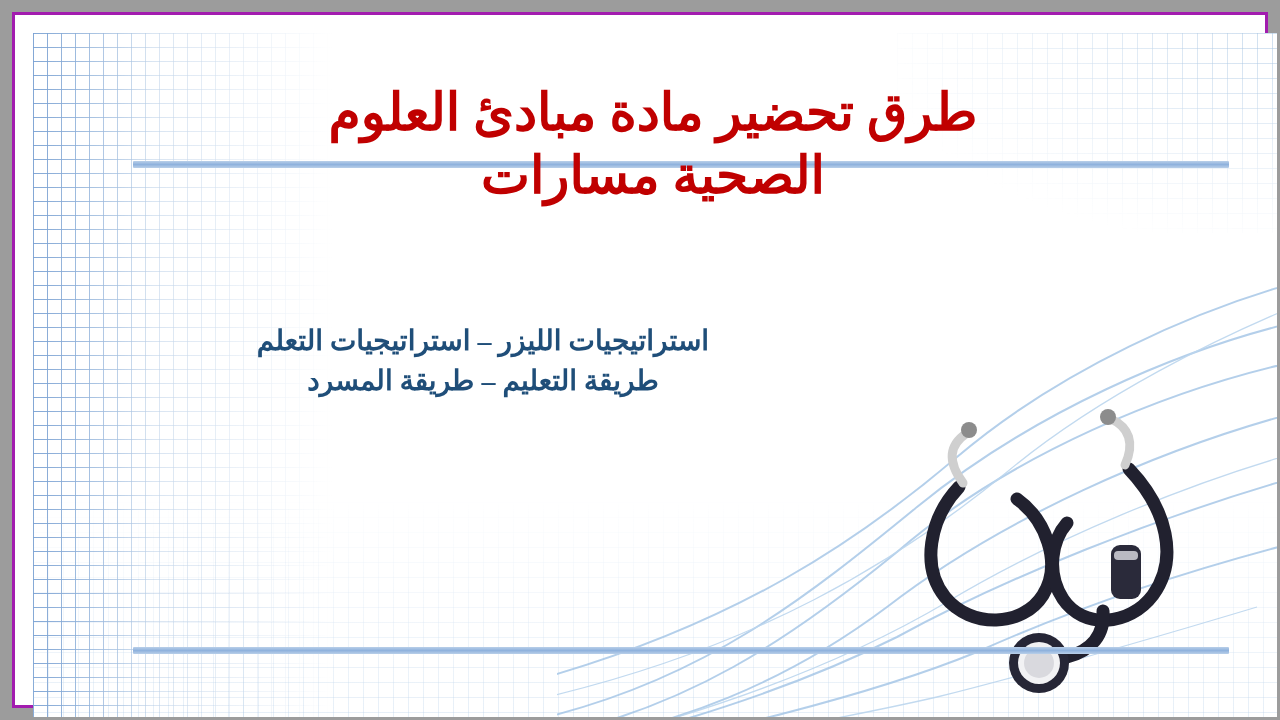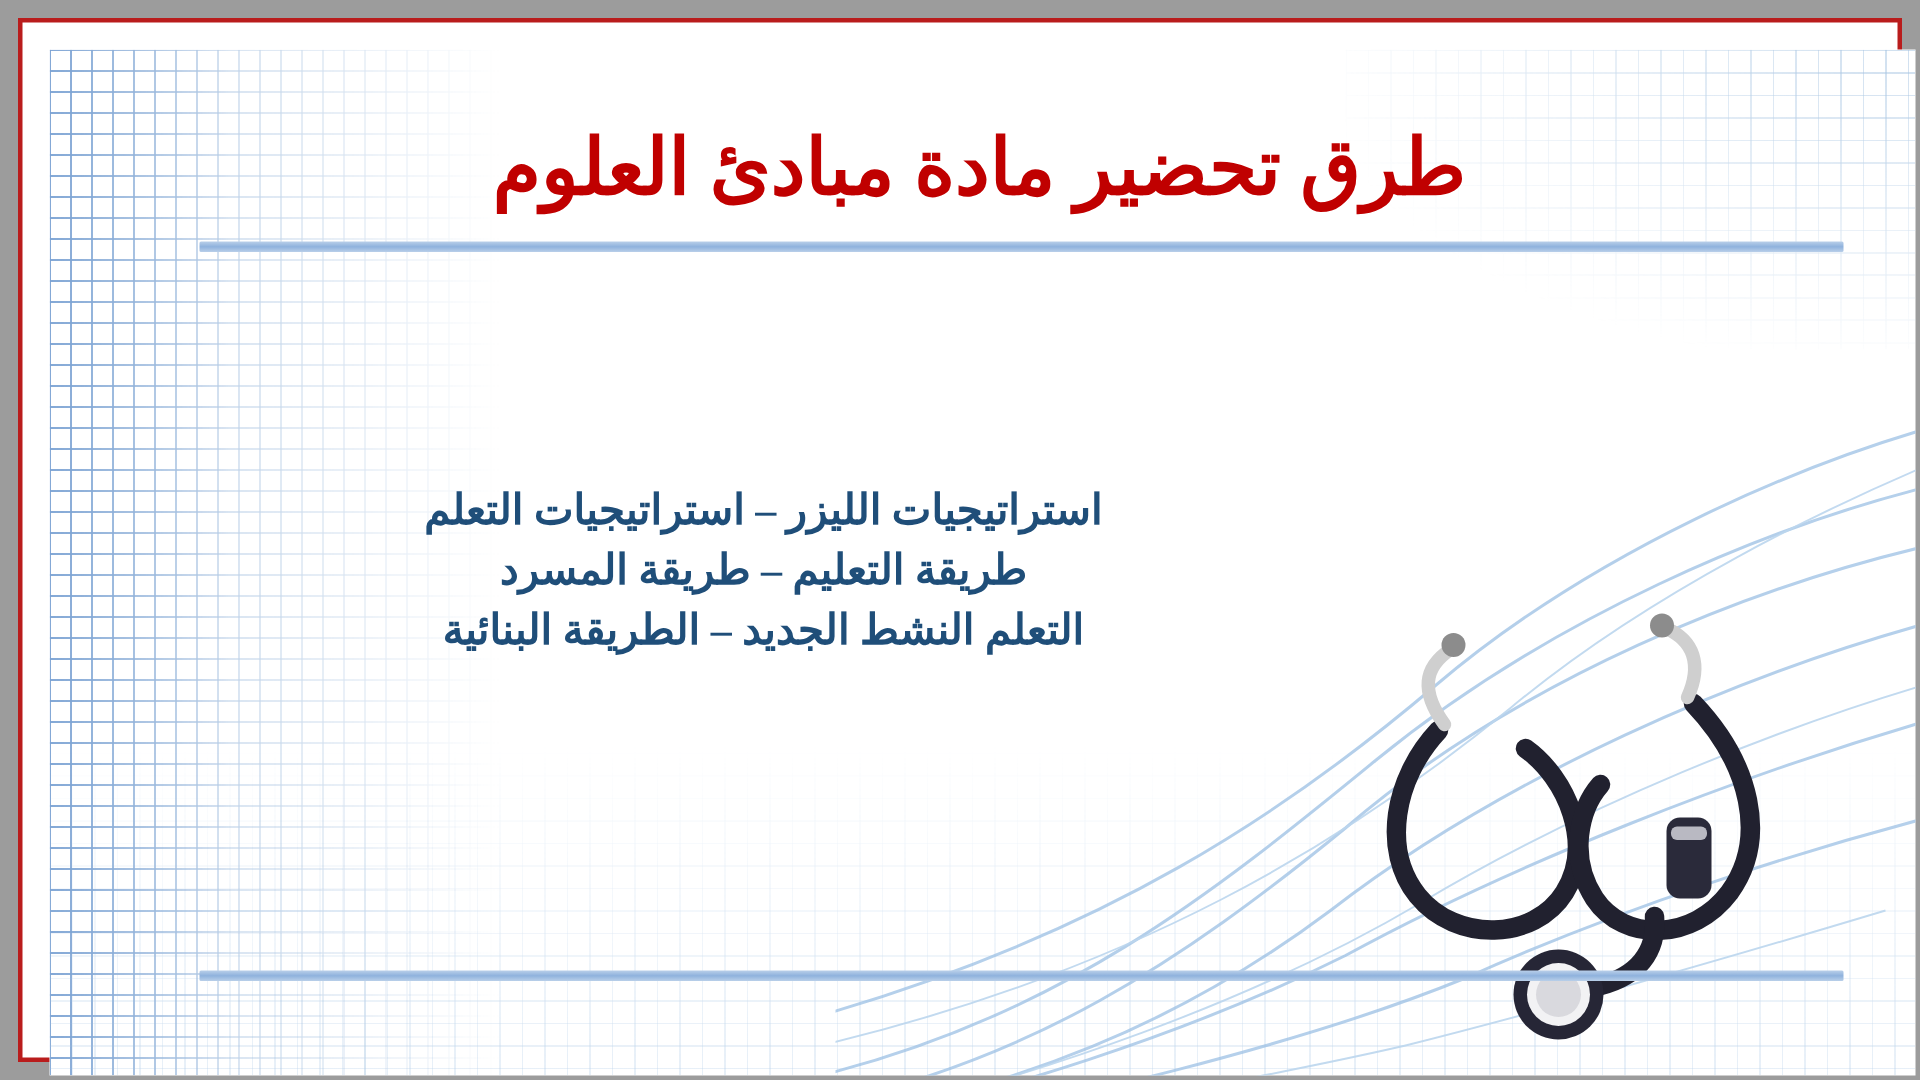--- a/index.html
+++ b/index.html
@@ -21,21 +21,21 @@
     background: #9c9c9c;
     box-sizing: border-box;
   }
 
   
   .slide-border {
     position: absolute;
     left: 12px; top: 12px;
     width: 1256px;
     height: 696px;
-    border: 3px solid #b91c1c;
+    border: 3px solid #a21caf;
     box-sizing: border-box;
     background: #ffffff;
   }
 
   
   .slide {
     position: absolute;
     left: 18px; top: 18px;
     width: 1244px;
     height: 684px;
@@ -137,21 +137,20 @@
   }
 
   
   .subtitle-block {
     position: absolute;
     left: 140px;
     top: 288px;
     width: 620px;
     text-align: center;
     z-index: 5;
-    margin-left: 26px;
   }
   .subtitle-line {
     color: #1f4e79;
     font-family: "Liberation Serif", serif;
     font-weight: bold;
     font-size: 28px;
     line-height: 1.42;
     white-space: nowrap;
   }
 </style>
@@ -212,23 +211,23 @@
           <circle cx="172" cy="264" r="21" fill="#f2f2f4"></circle>
           <circle cx="172" cy="264" r="15" fill="#d9d9de"></circle>
         </g>
       </svg>
 
       <div class="rule rule-top"></div>
       <div class="rule rule-bottom"></div>
 
       <div class="title-block">
         <div class="title-line">طرق تحضير مادة مبادئ العلوم</div>
+        <div class="title-line">الصحية مسارات</div>
       </div>
 
       <div class="subtitle-block">
         <div class="subtitle-line">استراتيجيات الليزر – استراتيجيات التعلم</div>
         <div class="subtitle-line">طريقة التعليم – طريقة المسرد</div>
-        <div class="subtitle-line">التعلم النشط الجديد – الطريقة البنائية</div>
       </div>
 
     </div>
   </div>
 </div>
 
 </body></html>

